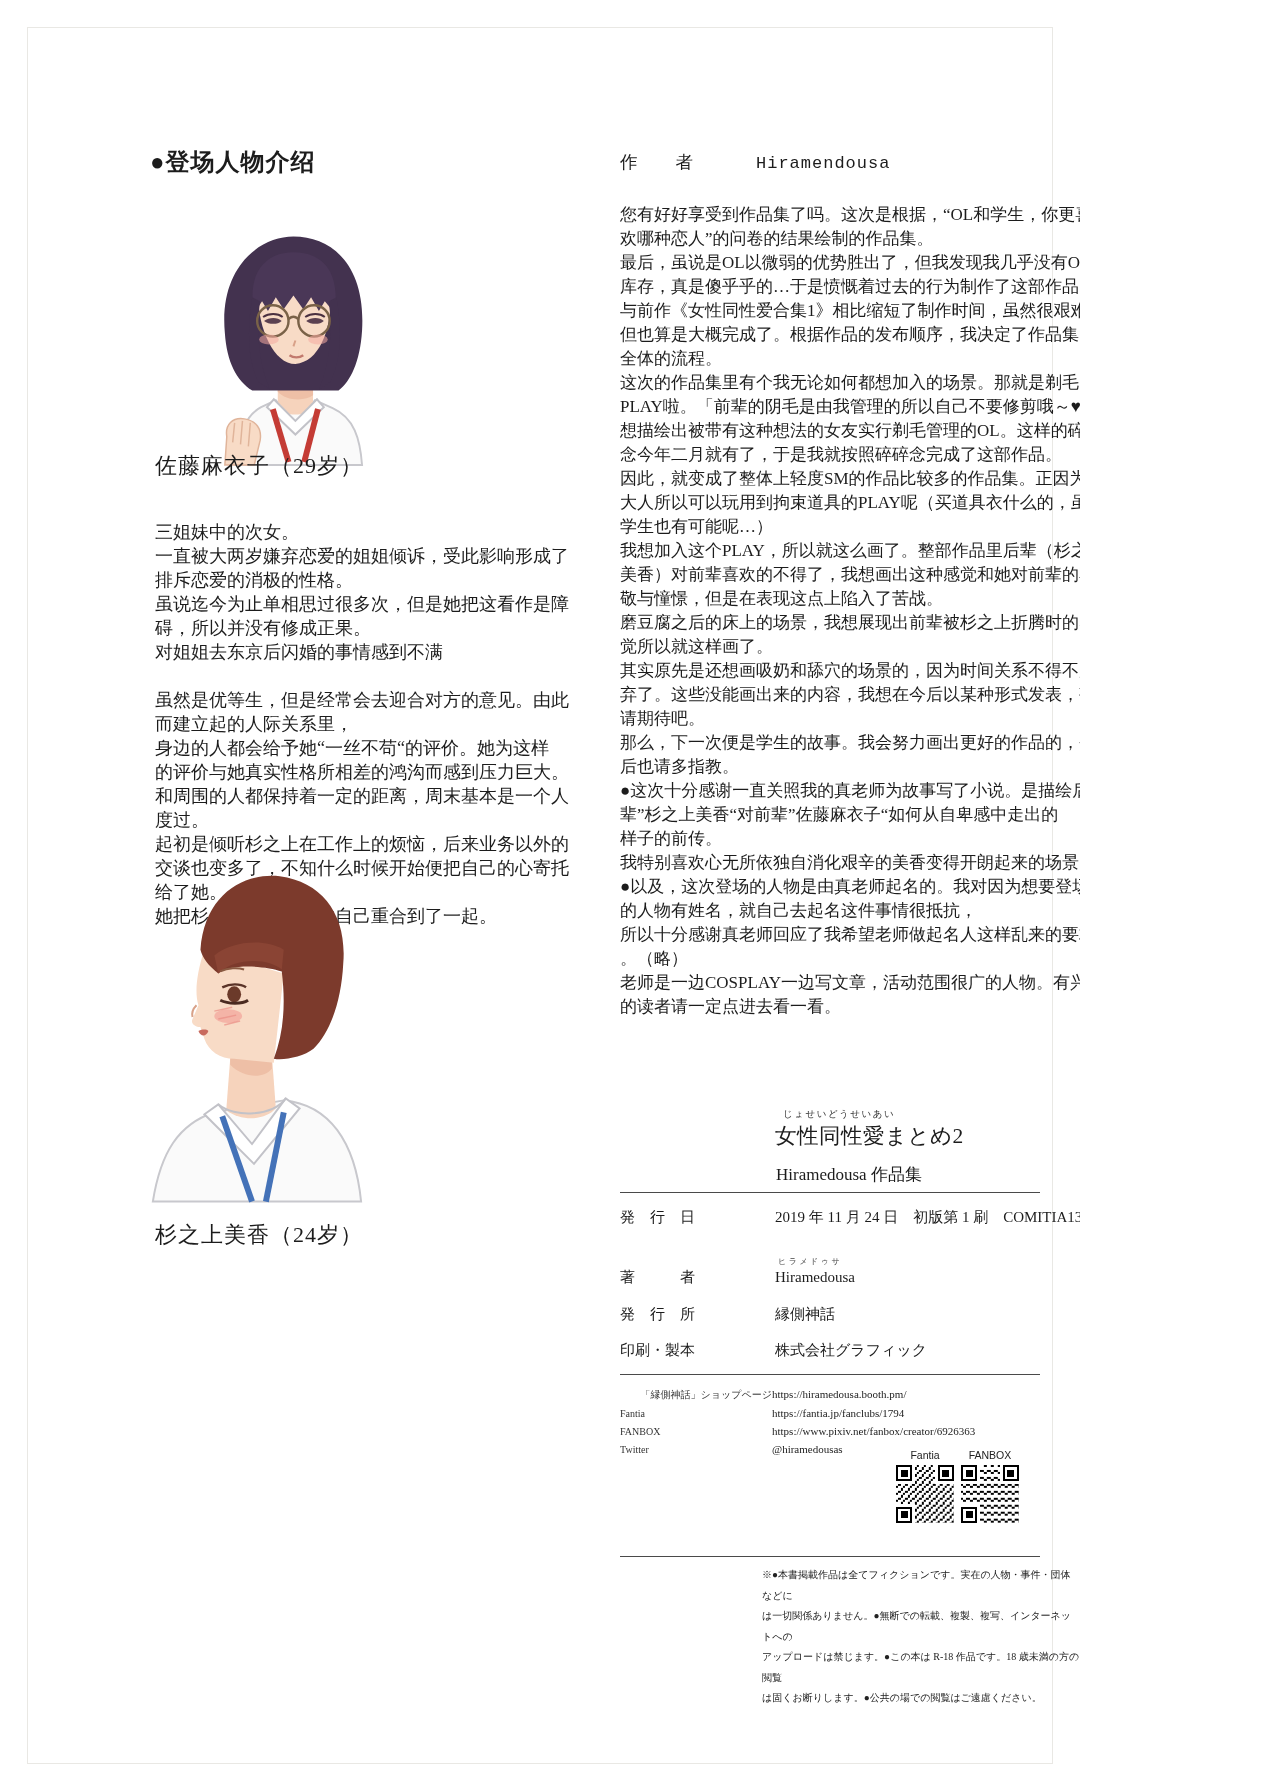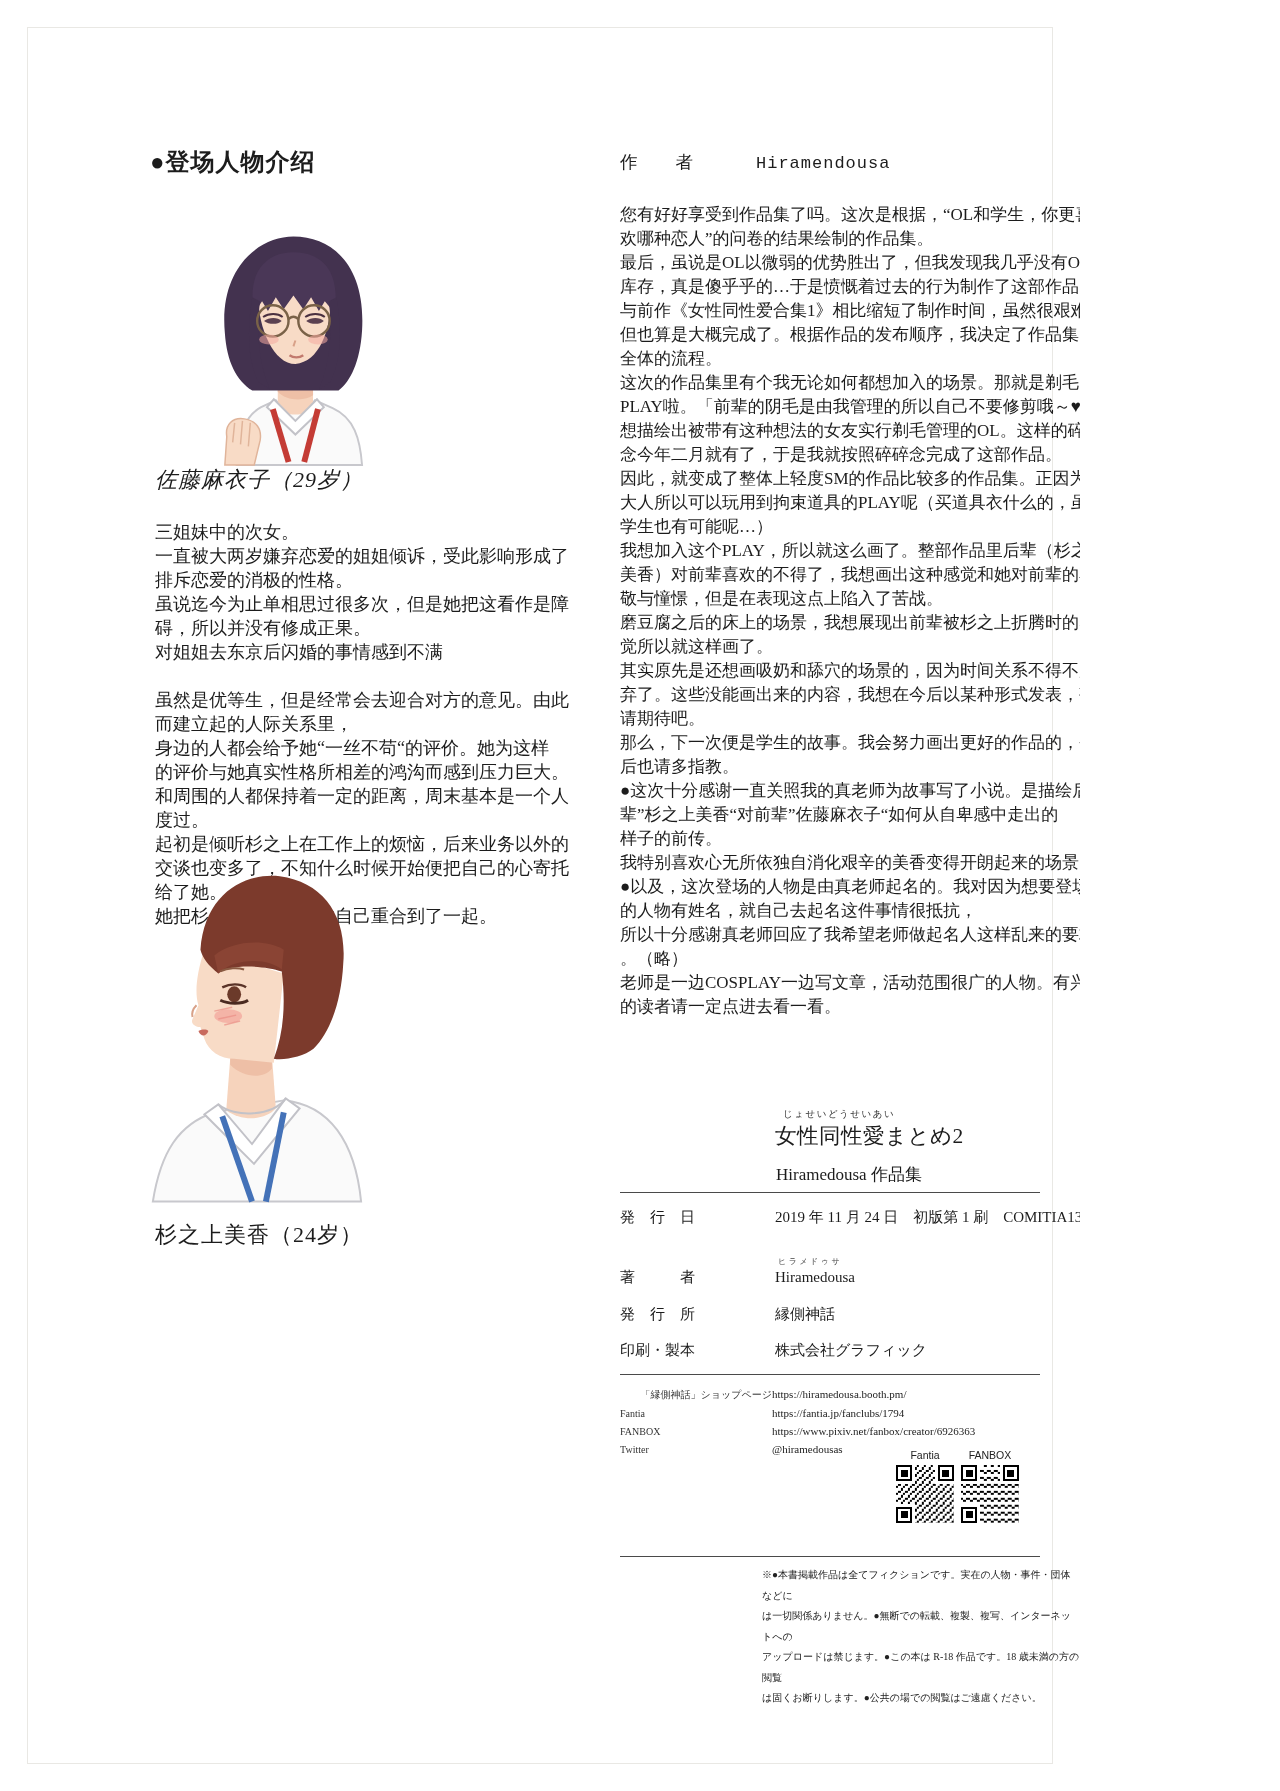--- a/index.html
+++ b/index.html
@@ -10,21 +10,21 @@
   .scan-frame{position:absolute;left:27px;top:27px;right:27px;bottom:27px;border:1px solid #e9e8e4;pointer-events:none;}
 
   
   .section-heading{position:absolute;left:150px;top:146px;font-size:24px;font-weight:bold;
     font-family:"Liberation Sans","DejaVu Sans",sans-serif;letter-spacing:1px;}
   .illus{position:absolute;}
   .illus svg{width:100%;height:100%;display:block;}
   .illus1{left:168px;top:212px;width:245px;height:256px;}
   .illus2{left:135px;top:850px;width:238px;height:356px;}
   .char-name{position:absolute;left:155px;font-size:22px;letter-spacing:1px;}
-  .name1{top:465px;font-style:italic;}
+  .name1{top:451px;}
   .name2{top:1220px;}
   .char-bio{position:absolute;left:155px;width:434px;font-size:18px;line-height:24px;white-space:pre-line;}
   .bio1{top:520px;}
   .bio2{top:1264px;line-height:23.5px;}
 
   
   .author-header{position:absolute;left:620px;top:150px;font-size:17.5px;letter-spacing:1px;}
   .author-name{margin-left:62px;font-family:"Liberation Mono","DejaVu Sans Mono",monospace;font-size:17px;letter-spacing:1px;text-align:center;}
   .afterword{position:absolute;left:620px;top:203px;width:506px;font-size:17px;line-height:24px;}
   .afterword p{margin:0;white-space:pre-line;}

